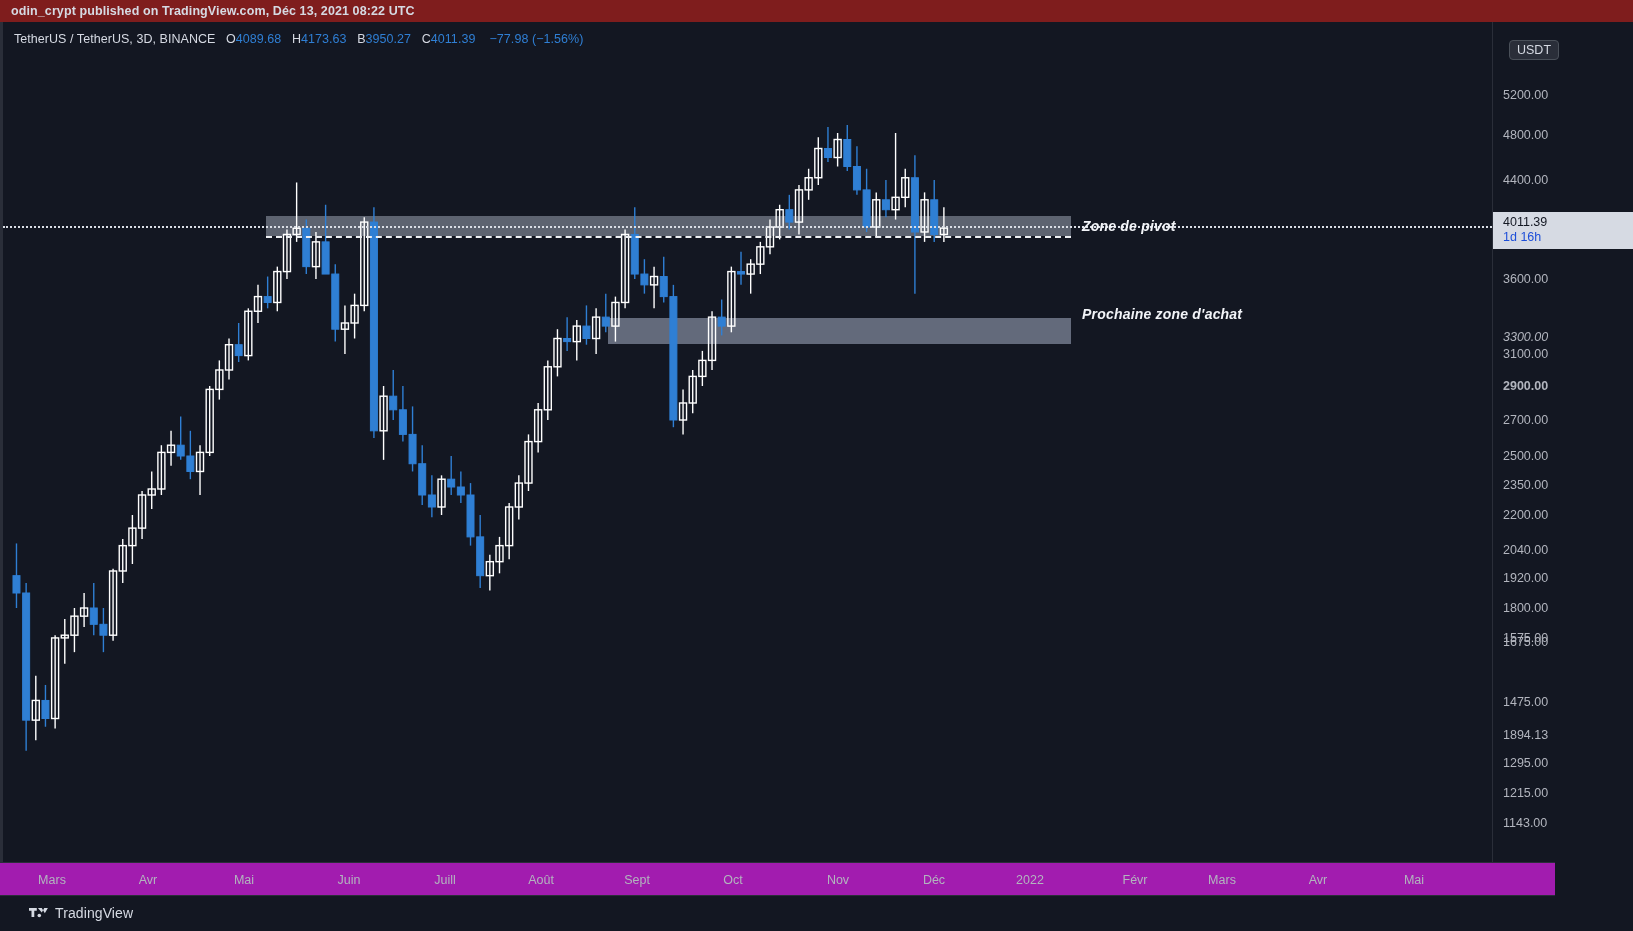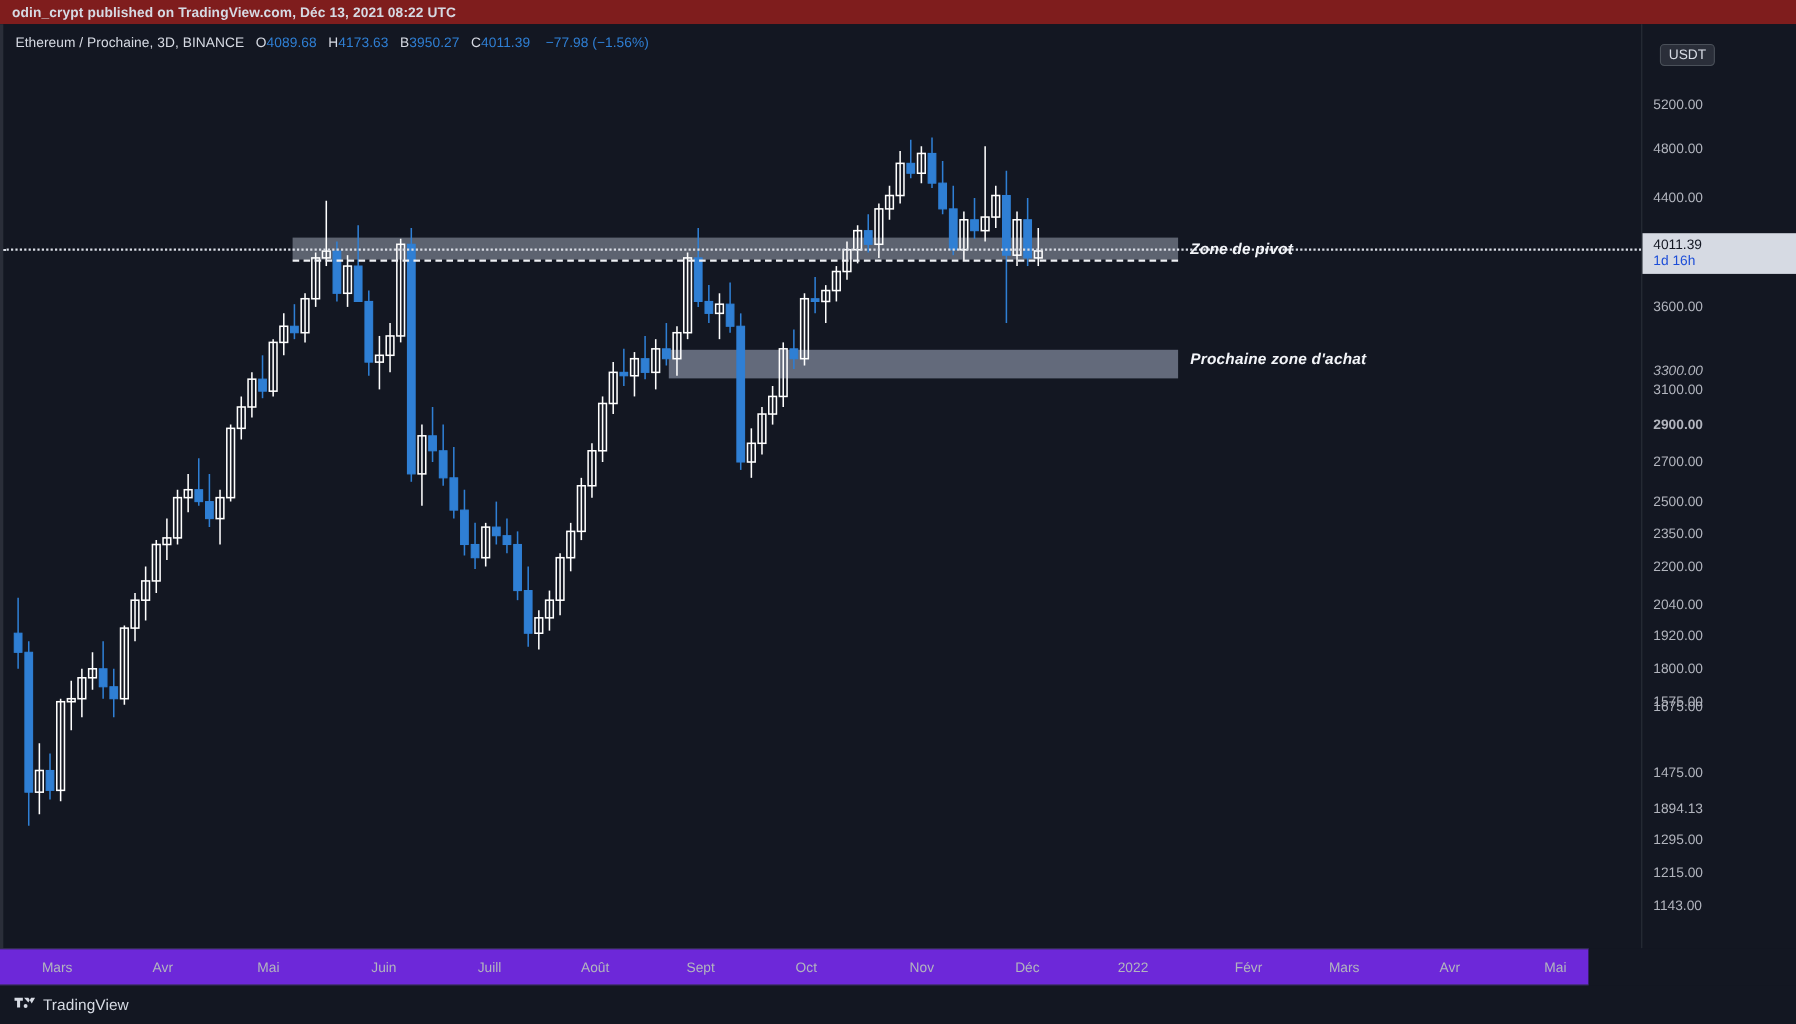--- a/index.html
+++ b/index.html
@@ -141,22 +141,22 @@
     padding: 3px 0 4px 10px;
     z-index: 6;
     line-height: 15px;
   }
   #priceTag .t2 { color: #1d4ed8; }
 
   
   #timeAxis {
     position: absolute;
     left: 0; top: 862px;
-    width: 1444px; height: 34px;
-    background: #6d28d9;
+    width: 1555px; height: 34px;
+    background: #a21caf;
     border-top: 1px solid #2a2e39;
     border-bottom: 1px solid #2a2e39;
   }
   .tTick {
     position: absolute;
     top: 10px;
     font-size: 12.5px;
     color: #b2b5be;
     transform: translateX(-50%);
     white-space: nowrap;
@@ -164,22 +164,23 @@
 
   
   #footer {
     position: absolute;
     left: 0; top: 896px;
     width: 1633px; height: 35px;
     background: #131722;
   }
   #tvLogo {
     position: absolute;
-    left: 13px; top: 9px;
+    left: 29px; top: 9px;
     display: flex;
+    align-items: center;
     gap: 6px;
   }
   #tvLogo .txt {
     font-size: 14px;
     color: #d6dae3;
     letter-spacing: .1px;
   }
 </style>
 </head>
 <body>
@@ -582,24 +583,24 @@
             <line x1="933.1" x2="933.1" y1="158" y2="219.875" stroke="#2f7fd4" stroke-width="1.4"></line>
             <rect x="929.6" y="177.8" width="7" height="34.64999999999998" fill="#2f7fd4" stroke="#2f7fd4" stroke-width="1"></rect>
           </g>
           <g>
             <line x1="942.78" x2="942.78" y1="185.225" y2="219.875" stroke="#ffffff" stroke-width="1.4"></line>
             <rect x="939.28" y="206.13875000000002" width="7" height="6.311249999999973" fill="none" stroke="#ffffff" stroke-width="1.4"></rect>
           </g>
         </svg>
 
       <div class="zoneLabel" id="lblPivot" style="left: 1079px; top: 196px;">Zone de pivot</div>
-      <div class="zoneLabel" id="lblBuy" style="left: 1079px; top: 296px;">Prochaine zone d'achat</div>
+      <div class="zoneLabel" id="lblBuy" style="left: 1079px; top: 284px;">Prochaine zone d'achat</div>
 
       <div id="legend">
-        <span class="sym">Ethereum / Prochaine, 3D, BINANCE</span>
+        <span class="sym">TetherUS / TetherUS, 3D, BINANCE</span>
         <span>&nbsp;</span>
         <span class="ohlcLbl">O</span><span class="num">4089.68</span>
         <span>&nbsp;</span>
         <span class="ohlcLbl">H</span><span class="num">4173.63</span>
         <span>&nbsp;</span>
         <span class="ohlcLbl">B</span><span class="num">3950.27</span>
         <span>&nbsp;</span>
         <span class="ohlcLbl">C</span><span class="num">4011.39</span>
         <span>&nbsp;&nbsp;</span>
         <span class="chg">−77.98 (−1.56%)</span>

